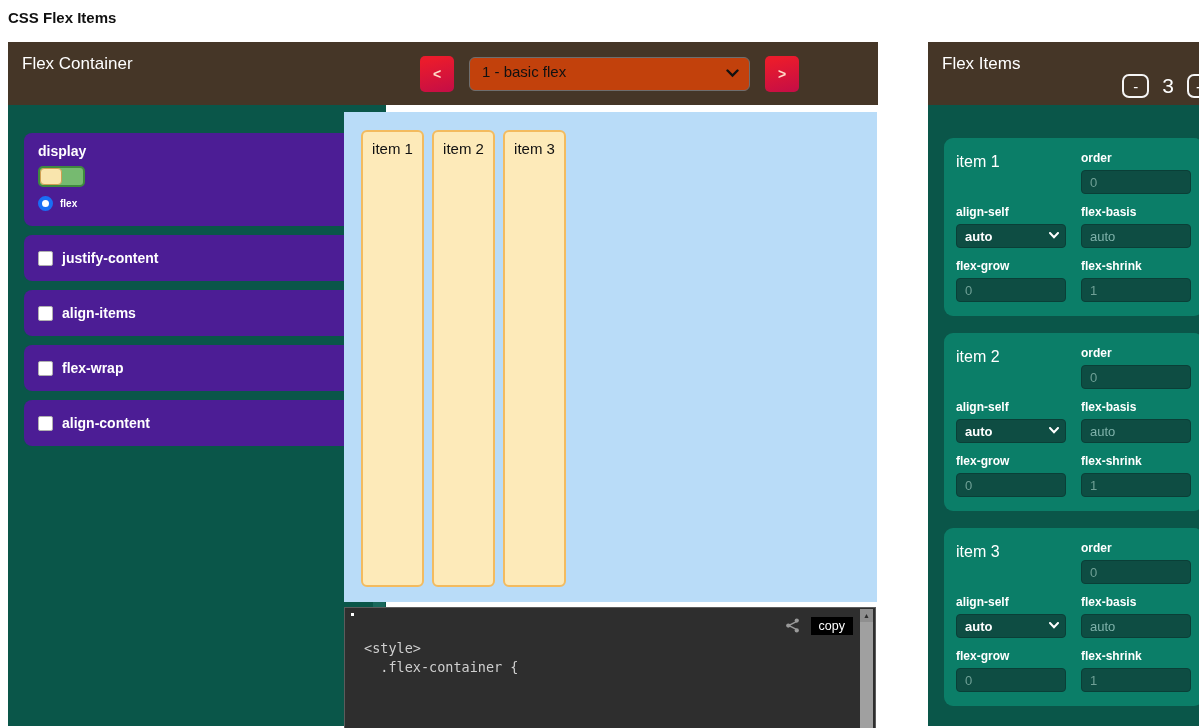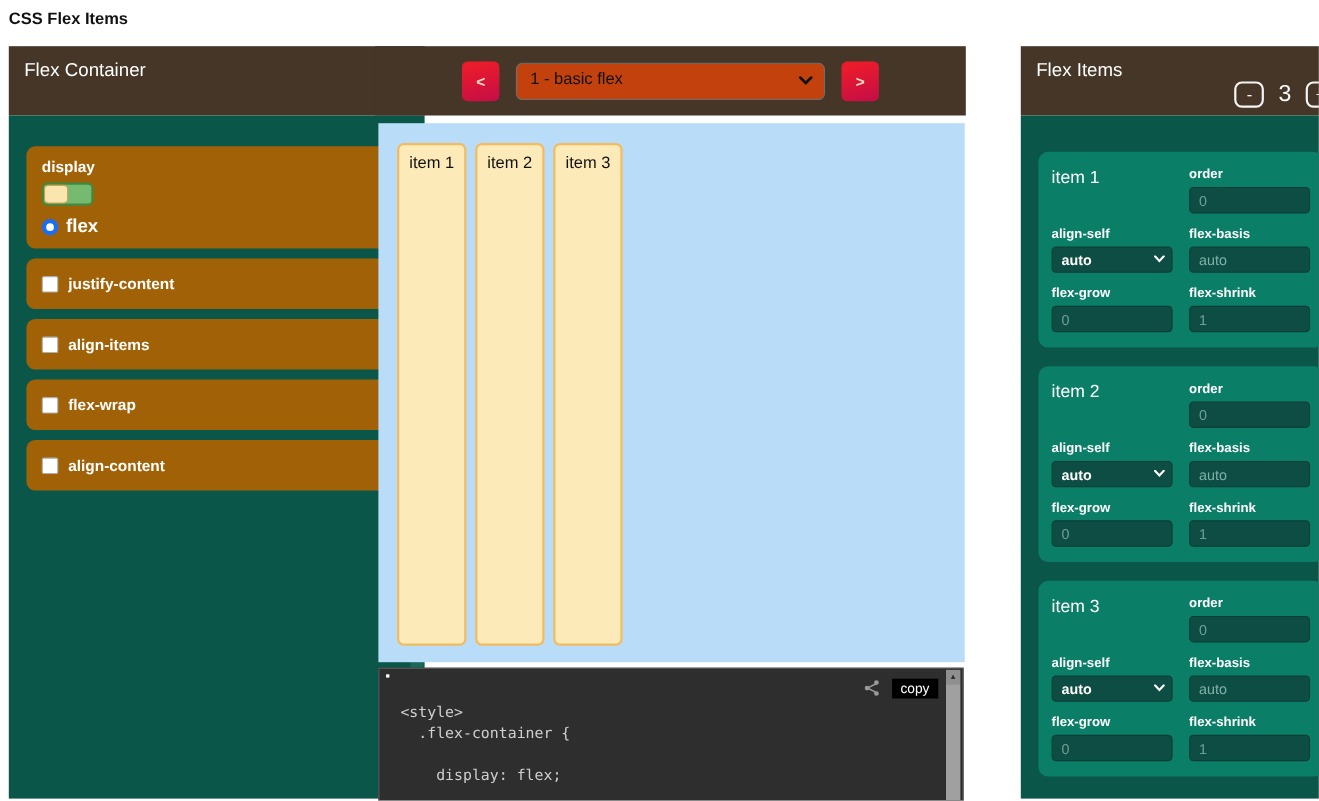--- a/index.html
+++ b/index.html
@@ -9,28 +9,28 @@
 
   .page-title { position:absolute; left:8px; top:9px; font-size:15px; font-weight:bold; color:#111; }
 
   .panel { position:absolute; top:42px; }
   .panel-header { height:63px; background:#453627; color:#fff; font-size:17px; padding:12px 14px; position:relative; }
 
   
   .panel-left { left:8px; width:378px; height:684px; }
   .panel-left .panel-body { position:absolute; top:63px; bottom:0; left:0; right:0; background:#0a5649; padding:28px 24px 0 16px; }
 
-  .card { background:#a16207; border-radius:8px; }
+  .card { background:#4c1d95; border-radius:8px; }
   .display-card { height:93px; padding:10px 14px; margin-bottom:9px; }
   .display-card .lbl { font-size:14px; font-weight:bold; color:#fff; }
   .toggle { position:relative; width:47px; height:21px; background:#76ba70; border:2px solid #3f8a3f; border-radius:5px; margin:7px 0 9px 0; cursor:pointer; }
   .toggle .knob { position:absolute; left:0; top:0; width:22px; height:17px; background:#f9e5ad; border:1px solid #cf9f52; border-radius:4px; }
   .radio-row { display:flex; align-items:center; gap:7px; }
   .radio { width:15px; height:15px; border:4px solid #1a6ef5; border-radius:50%; background:#fff; }
-  .radio-row .lbl { font-size:17px; font-weight:bold; color:#fff; }
+  .radio-row .lbl { font-size:10px; font-weight:bold; color:#fff; }
 
   .prop-card { height:46px; margin-bottom:9px; display:flex; align-items:center; gap:9px; padding:0 14px; cursor:pointer; }
   .cb { width:15px; height:15px; background:#fff; border:1px solid #b0b0b0; border-radius:2px; flex:0 0 auto; }
   .prop-card .lbl { font-size:14px; font-weight:bold; color:#fff; }
 
   .teal-scrollbar { position:absolute; top:7px; bottom:5px; width:12px; background:#19685c; }
   .teal-scrollbar .arr { display:block; text-align:center; color:#9fb9b3; font-size:7px; line-height:12px; }
   .panel-left .teal-scrollbar { right:1px; }
   .panel-right .teal-scrollbar { right:6px; }
 
@@ -158,21 +158,20 @@
               <path d="M6.6 10.9 L17 5.6 L17.9 7.3 L7.5 12.6 Z"></path>
               <path d="M7.5 11.4 L17.9 16.7 L17 18.4 L6.6 13.1 Z"></path>
             </g>
           </svg>
         <button class="copy-btn">copy</button>
       </div>
       <div class="code-lines">
         <div class="code-line">&lt;style&gt;</div>
         <div class="code-line">  .flex-container {</div>
         <div class="code-line"></div>
-        <div class="code-line">    display: flex;</div>
       </div>
       <div class="code-scrollbar">
         <div class="code-scroll-arrow">▲</div>
         <div class="code-scroll-thumb"></div>
       </div>
     </div>
   </div>
 
   <div class="panel panel-right">
     <div class="panel-header">

